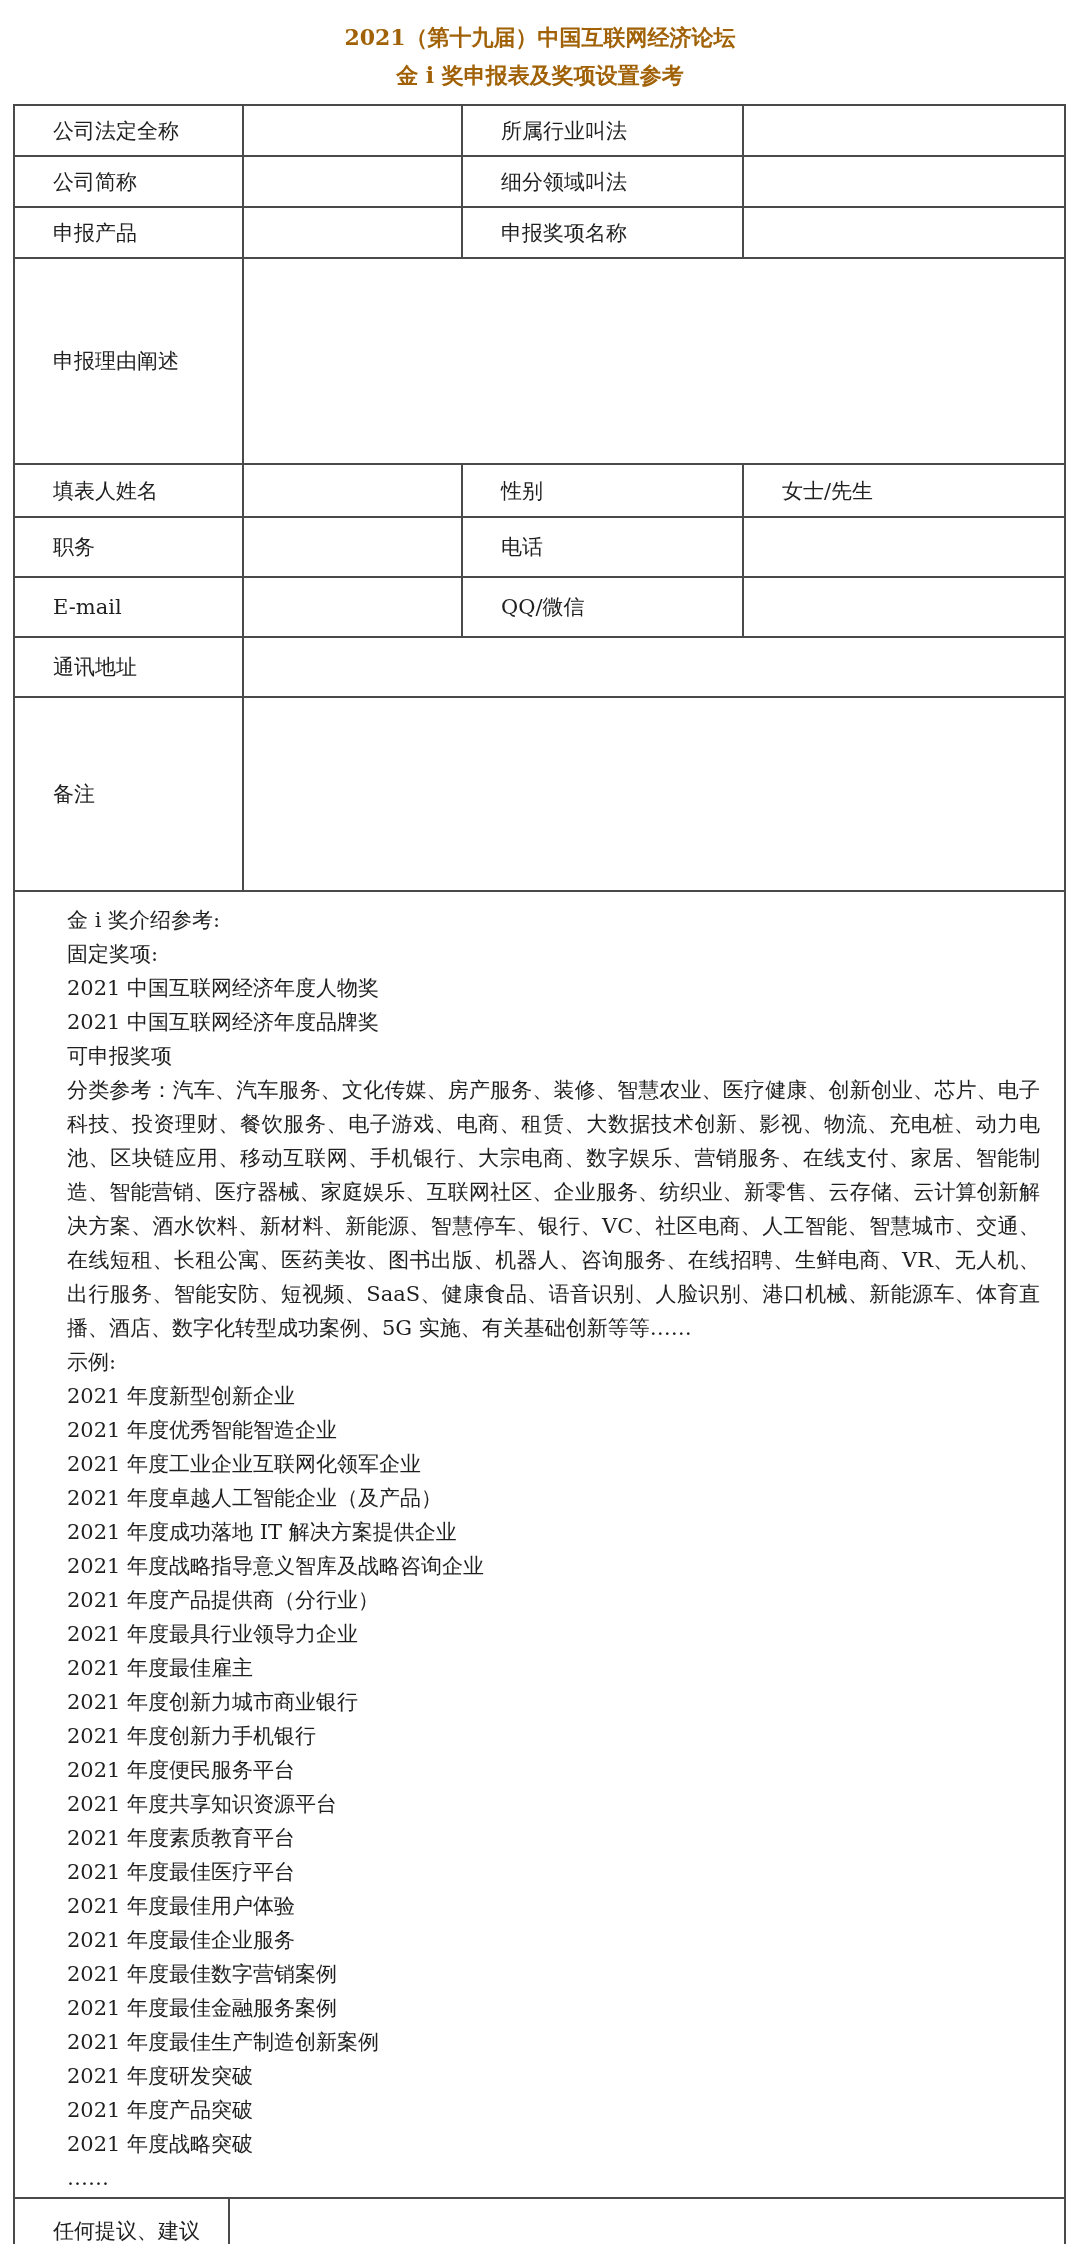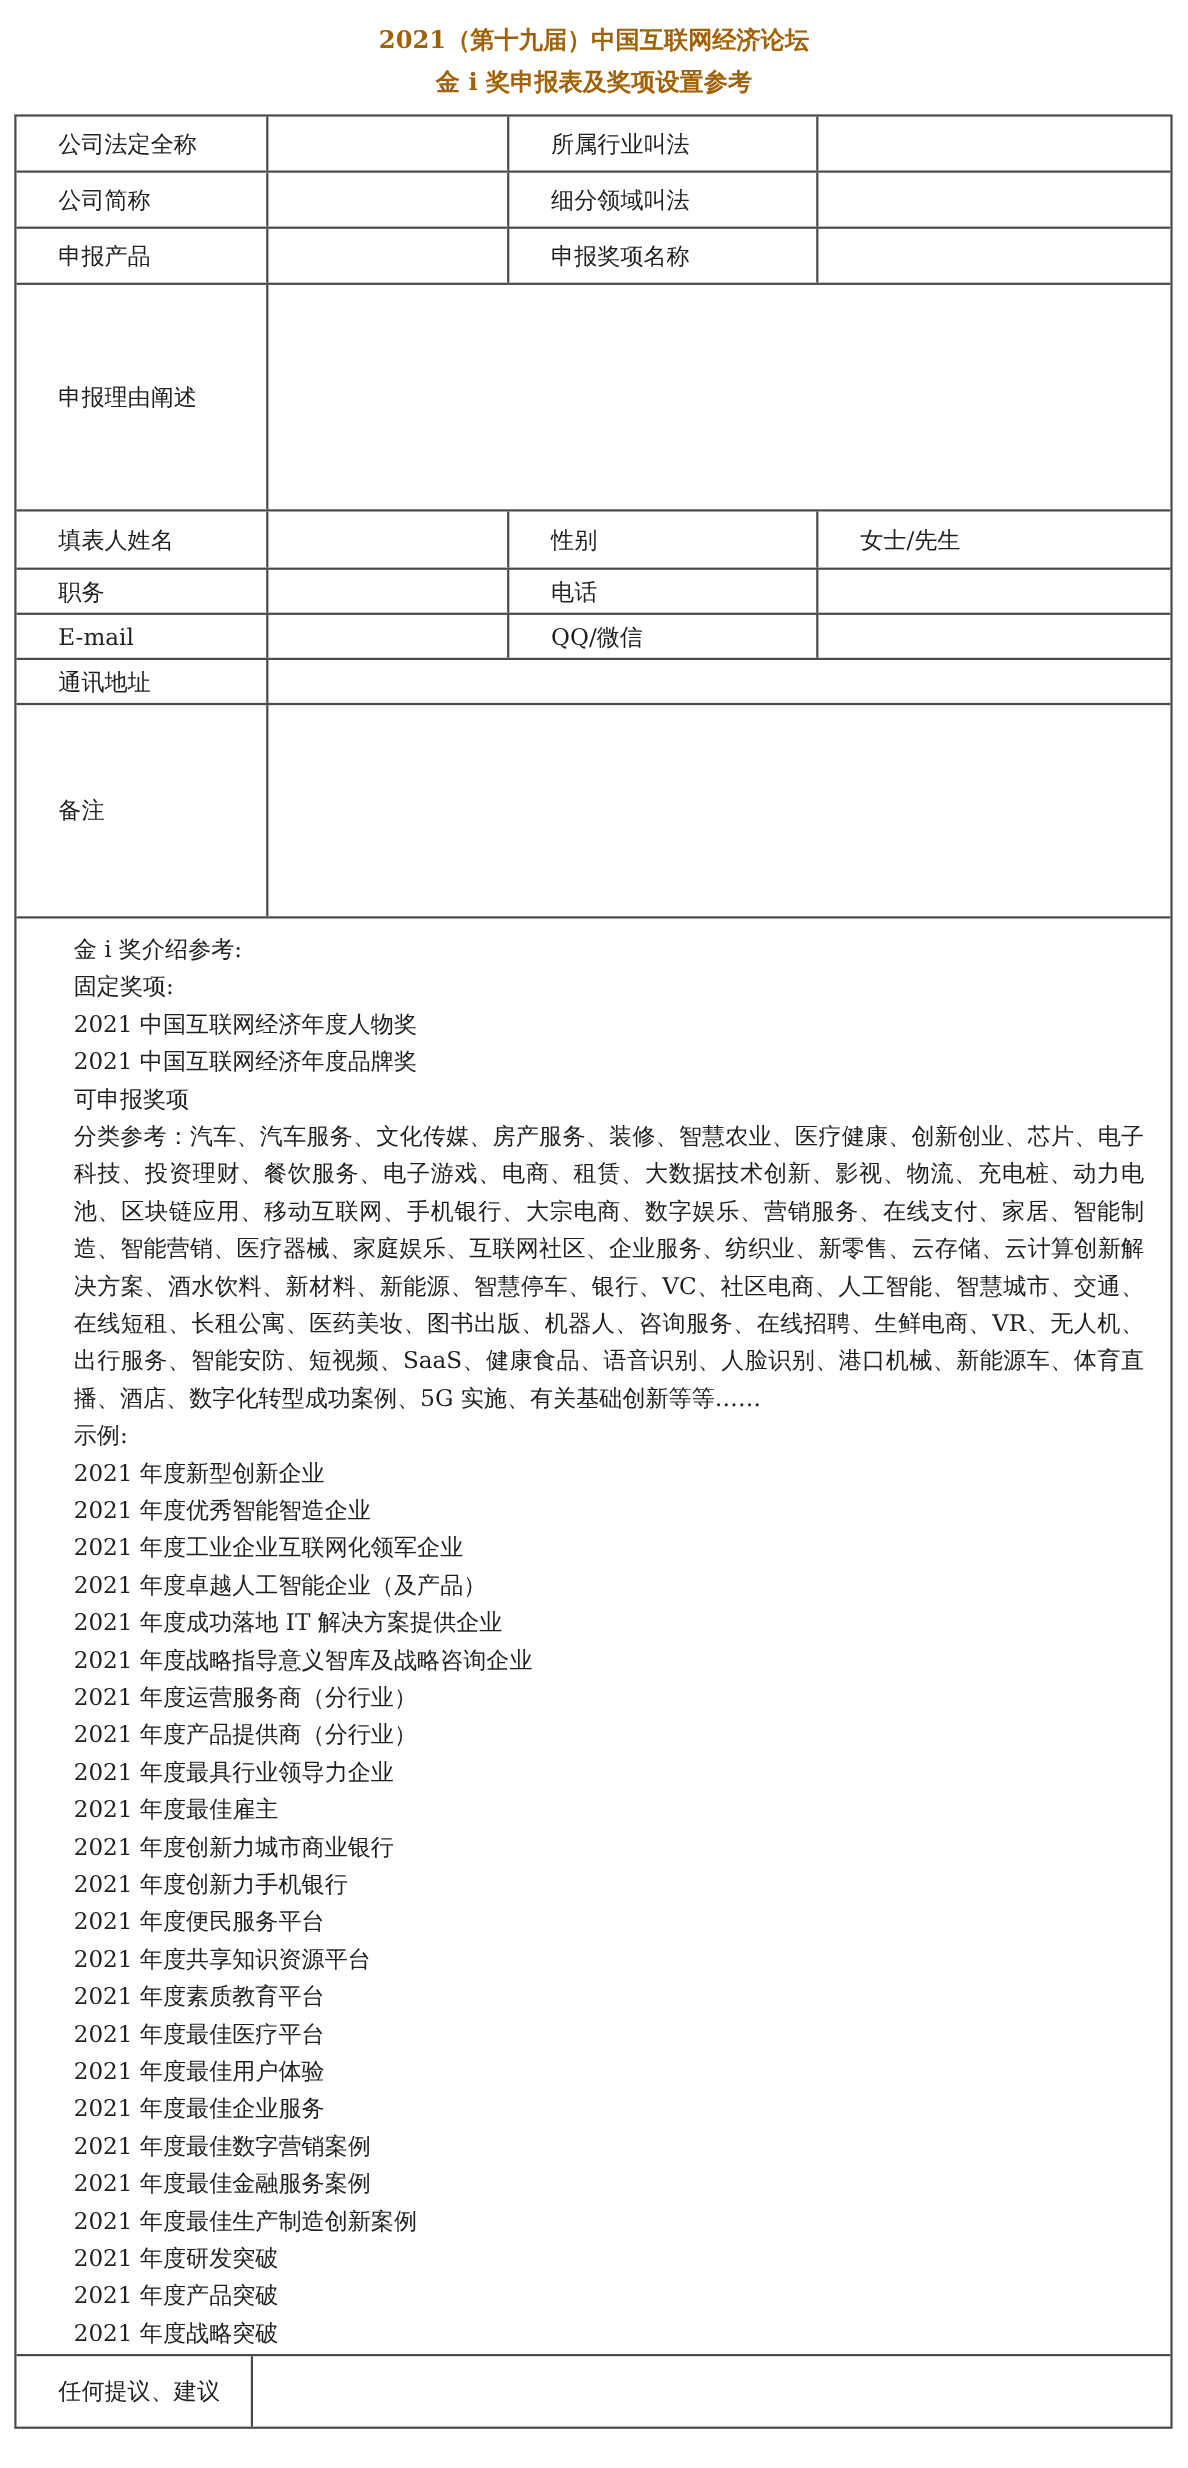--- a/index.html
+++ b/index.html
@@ -51,21 +51,21 @@
     overflow:hidden;
   }
   .td.end{border-right:none;border-radius:21px;}
   .td.fill{flex:1;}
   .w1{width:229px;flex:0 0 229px;}
   .w1s{width:215px;flex:0 0 215px;}
   .w2{width:219px;flex:0 0 219px;}
   .w3{width:281px;flex:0 0 281px;}
   .h51{height:51px;}
   .h53{height:53px;}
-  .h47{height:41px;}
+  .h47{height:60px;}
   .h206{height:206px;}
   .h173{height:194px;}
   .h66{height:64px;}
   .bigcell{
     height:1305px;
     padding:11px 24px 0 24px;
     font-size:21px;
     line-height:34px;
     display:block;
     border-right:none;
@@ -154,21 +154,20 @@
         <div class="cell-line">可申报奖项</div>
         <div class="para-justify">分类参考：汽车、汽车服务、文化传媒、房产服务、装修、智慧农业、医疗健康、创新创业、芯片、电子科技、投资理财、餐饮服务、电子游戏、电商、租赁、大数据技术创新、影视、物流、充电桩、动力电池、区块链应用、移动互联网、手机银行、大宗电商、数字娱乐、营销服务、在线支付、家居、智能制造、智能营销、医疗器械、家庭娱乐、互联网社区、企业服务、纺织业、新零售、云存储、云计算创新解决方案、酒水饮料、新材料、新能源、智慧停车、银行、VC、社区电商、人工智能、智慧城市、交通、在线短租、长租公寓、医药美妆、图书出版、机器人、咨询服务、在线招聘、生鲜电商、VR、无人机、出行服务、智能安防、短视频、SaaS、健康食品、语音识别、人脸识别、港口机械、新能源车、体育直播、酒店、数字化转型成功案例、5G 实施、有关基础创新等等……</div>
         <div class="cell-line">示例:</div>
         <div>
             <div class="cell-line">2021 年度新型创新企业</div>
             <div class="cell-line">2021 年度优秀智能智造企业</div>
             <div class="cell-line">2021 年度工业企业互联网化领军企业</div>
             <div class="cell-line">2021 年度卓越人工智能企业（及产品）</div>
             <div class="cell-line">2021 年度成功落地 IT 解决方案提供企业</div>
             <div class="cell-line">2021 年度战略指导意义智库及战略咨询企业</div>
-            <div class="cell-line">2021 年度运营服务商（分行业）</div>
             <div class="cell-line">2021 年度产品提供商（分行业）</div>
             <div class="cell-line">2021 年度最具行业领导力企业</div>
             <div class="cell-line">2021 年度最佳雇主</div>
             <div class="cell-line">2021 年度创新力城市商业银行</div>
             <div class="cell-line">2021 年度创新力手机银行</div>
             <div class="cell-line">2021 年度便民服务平台</div>
             <div class="cell-line">2021 年度共享知识资源平台</div>
             <div class="cell-line">2021 年度素质教育平台</div>
             <div class="cell-line">2021 年度最佳医疗平台</div>
             <div class="cell-line">2021 年度最佳用户体验</div>

